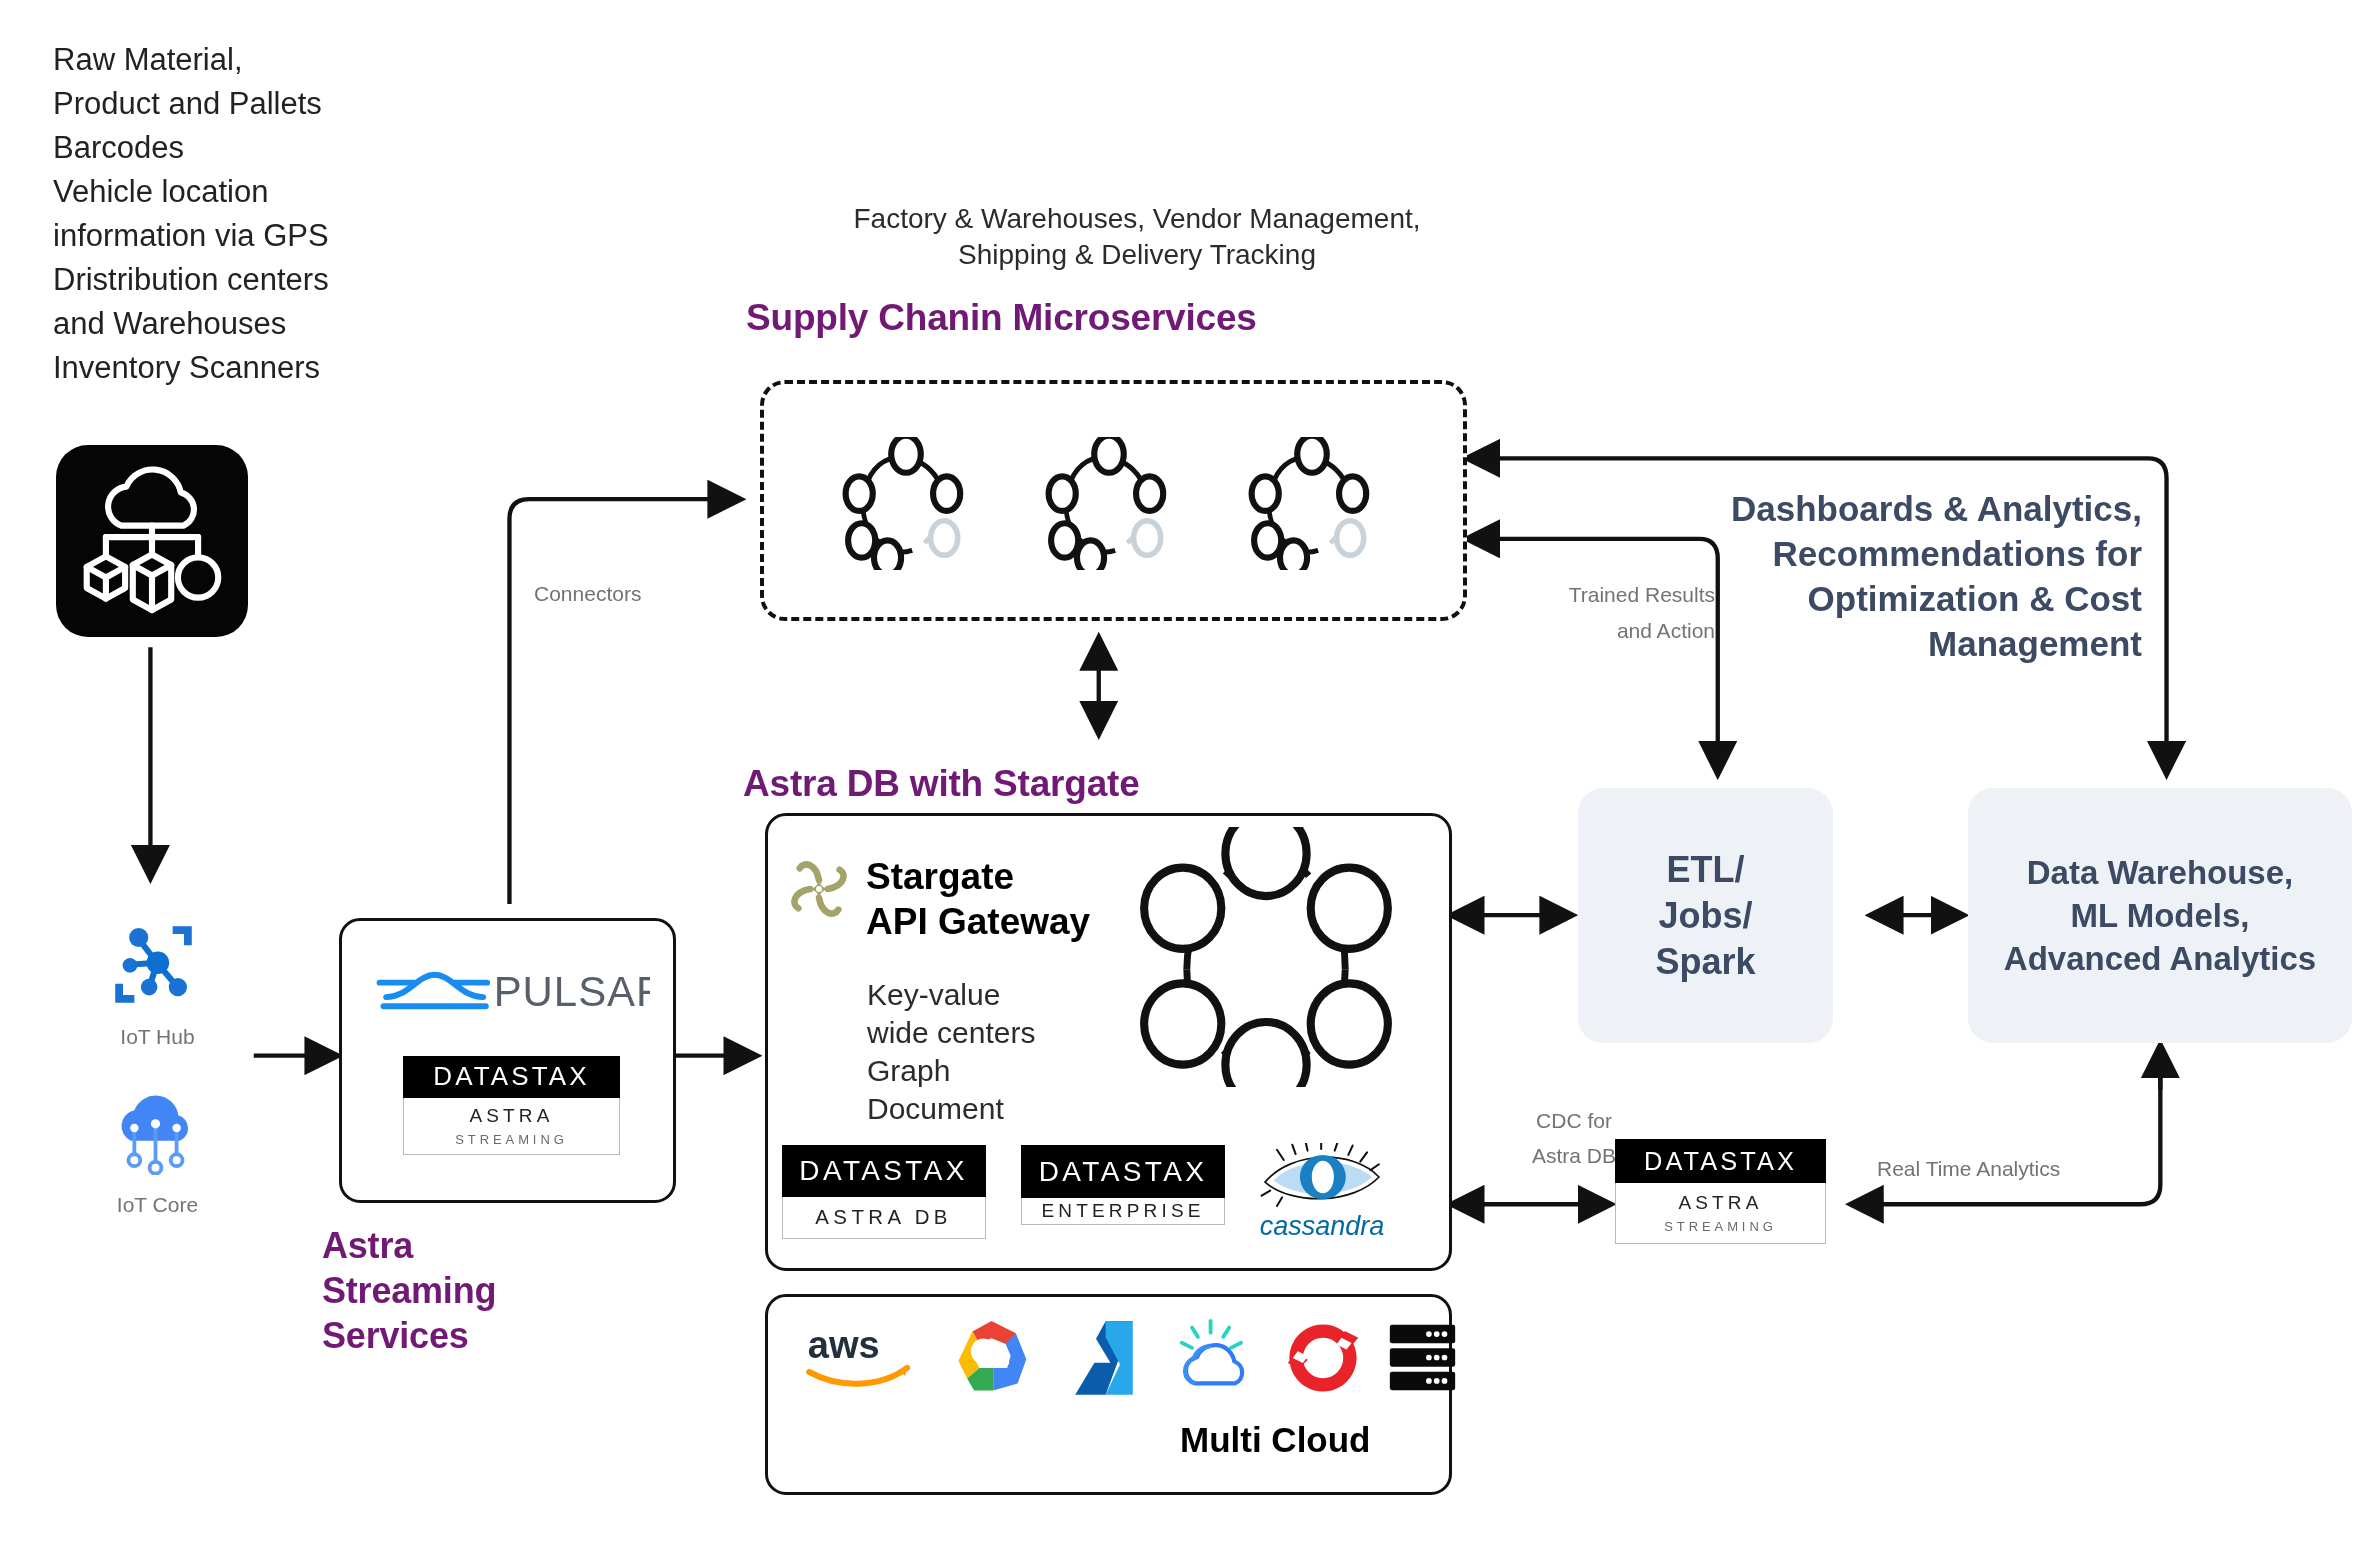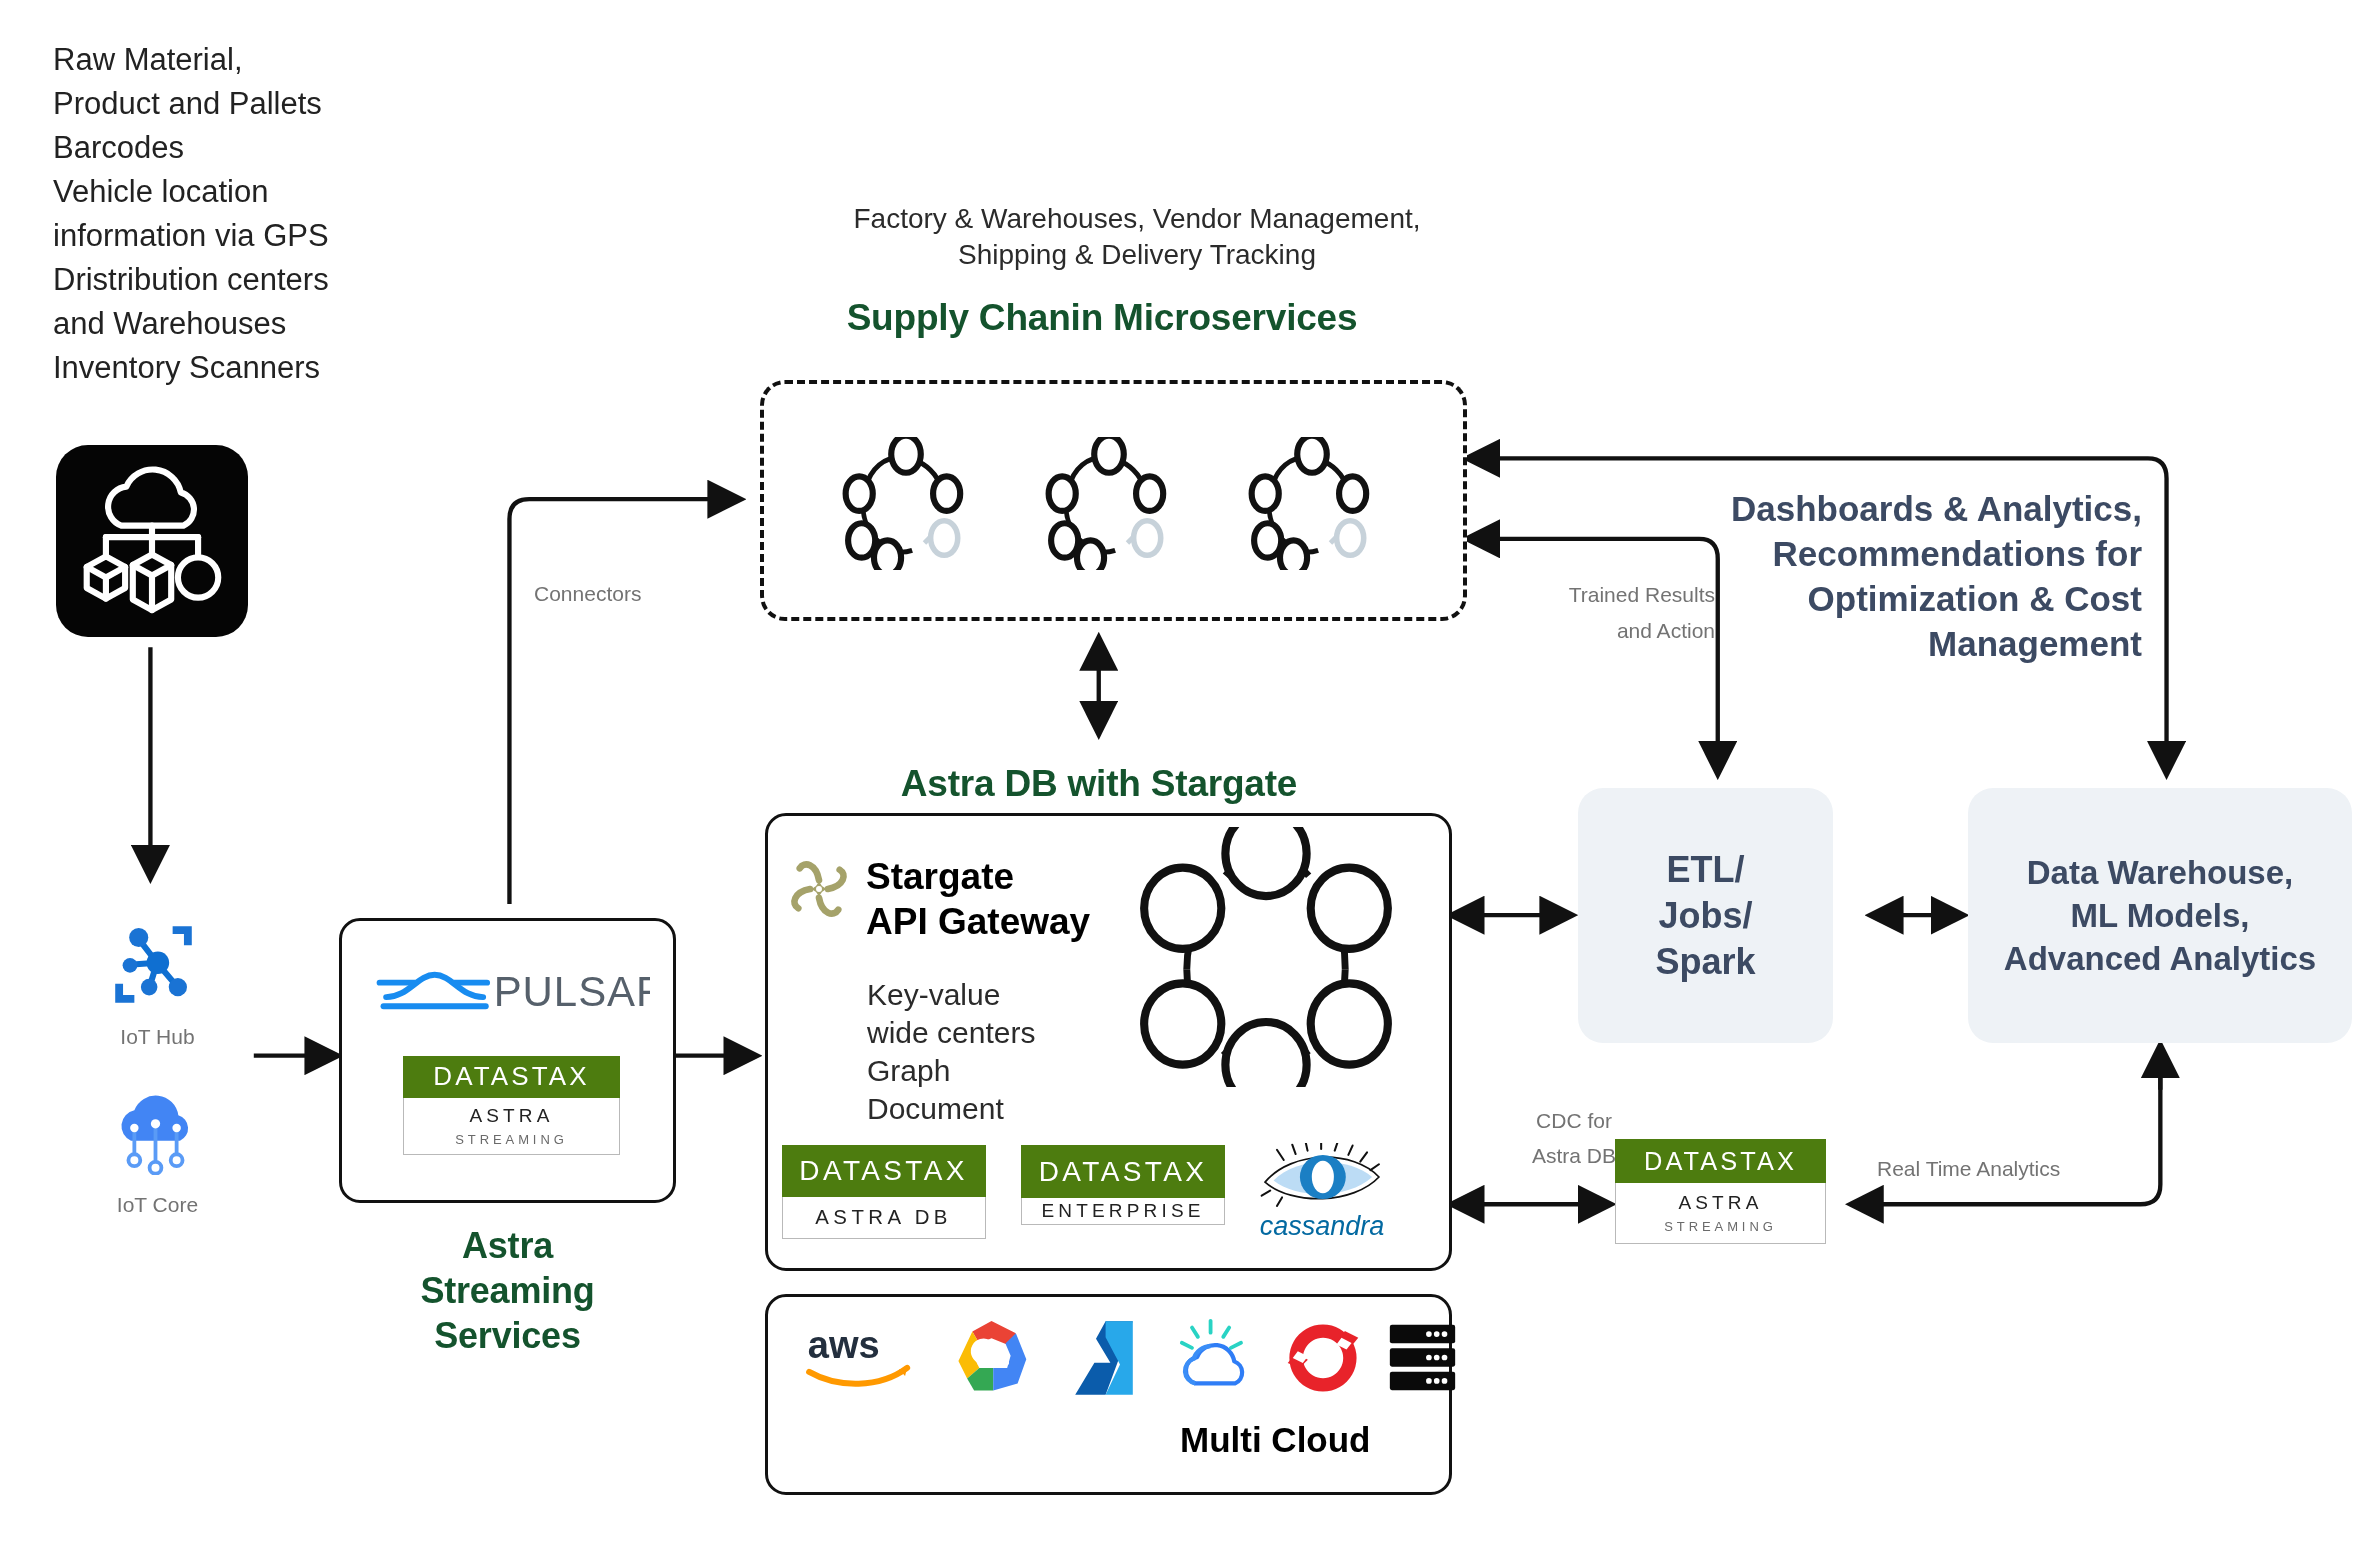--- a/index.html
+++ b/index.html
@@ -5,32 +5,32 @@
   html,body{margin:0;padding:0;background:#ffffff;}
   body{width:2377px;height:1545px;position:relative;overflow:hidden;
        font-family:"Liberation Sans","DejaVu Sans",sans-serif;color:#1a1a1a;}
   .abs{position:absolute;}
   .svg-layer{position:absolute;left:0;top:0;width:2377px;height:1545px;pointer-events:none;}
 
   
   .src-list{left:53px;top:38px;width:347px;font-size:31px;line-height:44px;color:#222;}
   .lbl{font-size:21px;color:#737373;line-height:37px;}
   .caption-sm{font-size:28px;color:#2b2b2b;line-height:36px;text-align:center;}
-  .title-bold{font-weight:bold;font-size:37px;color:#14532d;text-align:center;letter-spacing:-0.2px;}
+  .title-bold{font-weight:bold;font-size:37px;color:#701a75;letter-spacing:-0.2px;}
   .navy{color:#3c4a63;font-weight:bold;}
 
   
   .rbox{border:3.7px solid #111;border-radius:21px;background:#fff;box-sizing:border-box;}
   .dashbox{border:4.3px dashed #111;border-radius:25px;background:#fff;box-sizing:border-box;}
   .panel{background:#eef2f6;border-radius:25px;box-sizing:border-box;
          display:flex;align-items:center;justify-content:center;text-align:center;}
 
   
   .dstx{display:flex;flex-direction:column;box-sizing:border-box;}
-  .dstx .top{background:#4d7c0f;display:flex;align-items:center;justify-content:center;}
+  .dstx .top{background:#000000;display:flex;align-items:center;justify-content:center;}
   .dstx .bot{background:#fff;border:1.2px solid #b9b9b9;border-top:none;
              display:flex;flex-direction:column;align-items:center;justify-content:center;}
   .dstx-word{color:#fff;font-family:"Liberation Sans",sans-serif;font-weight:400;letter-spacing:.12em;}
   .dstx-sub1{color:#222;letter-spacing:.22em;}
   .dstx-sub2{color:#6a6a6a;letter-spacing:.30em;}
 
   .cloudicon{position:absolute;}
   .mc-label{position:absolute;font-weight:bold;font-size:35px;color:#000;}
 </style>
 </head>

